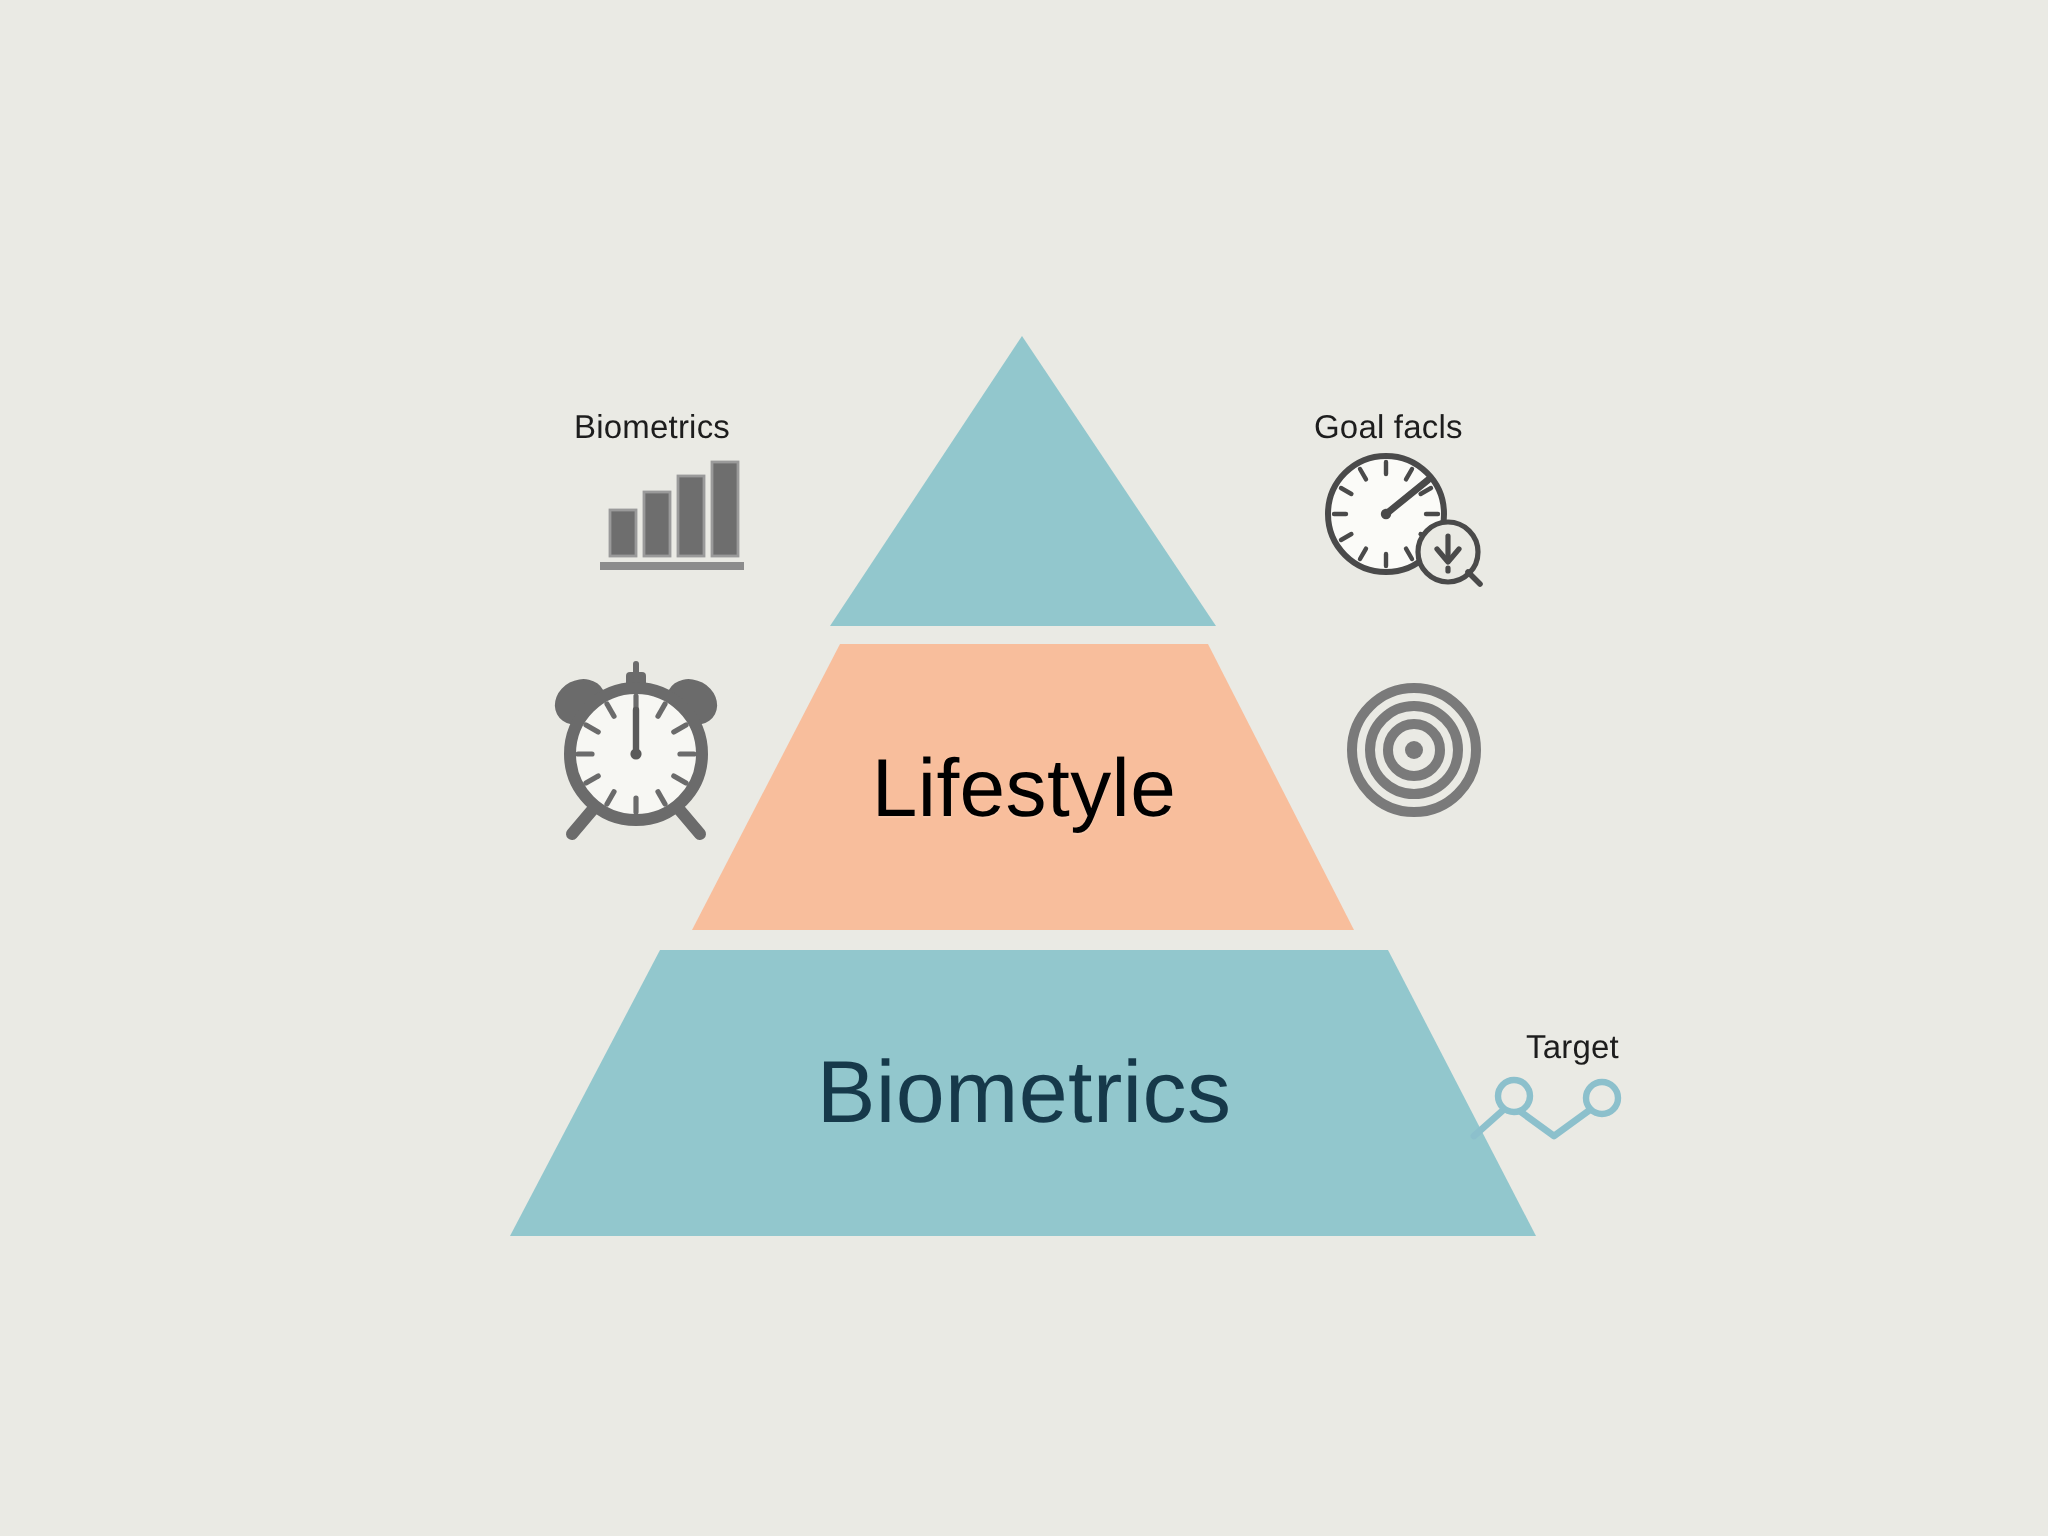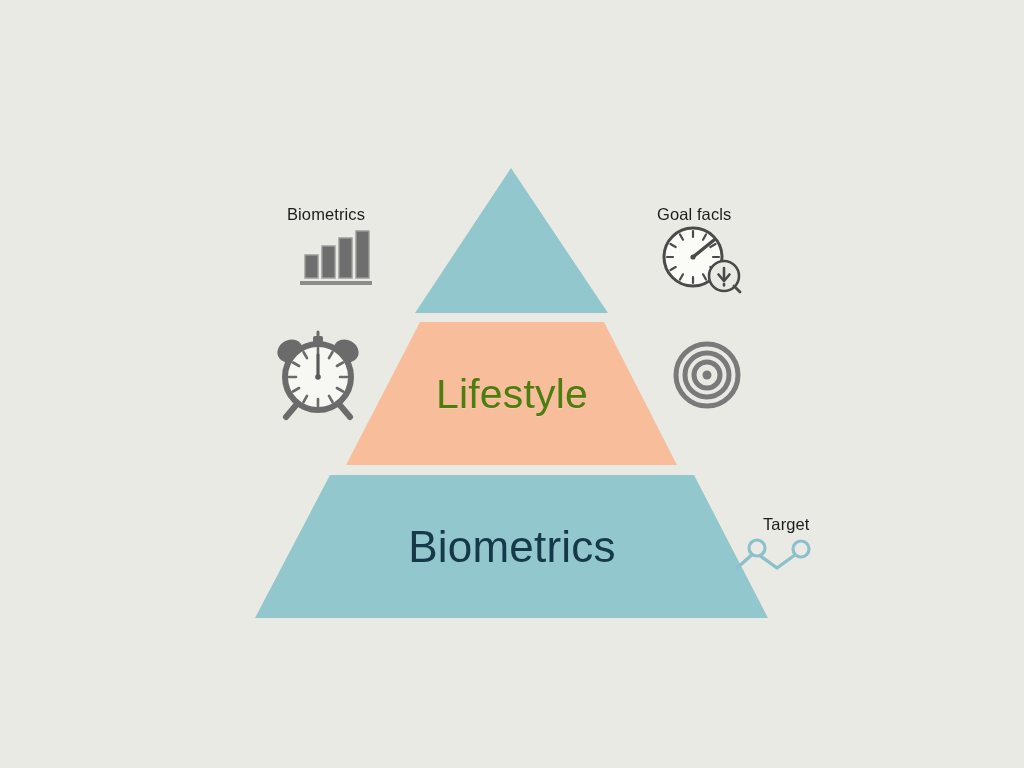--- a/index.html
+++ b/index.html
@@ -35,21 +35,21 @@
     white-space: nowrap;
     font-weight: 400;
     letter-spacing: 0.2px;
     pointer-events: none;
   }
   #tier-mid-label {
     left: 0;
     right: 0;
     top: 371px;
     font-size: 41px;
-    color: #4d7c0f;
+    color: #000000;
     text-shadow: 0 1px 0 rgba(255,255,255,0.15);
   }
   #tier-base-label {
     left: 0;
     right: 0;
     top: 522px;
     font-size: 44px;
     color: #16394a;
   }
 

